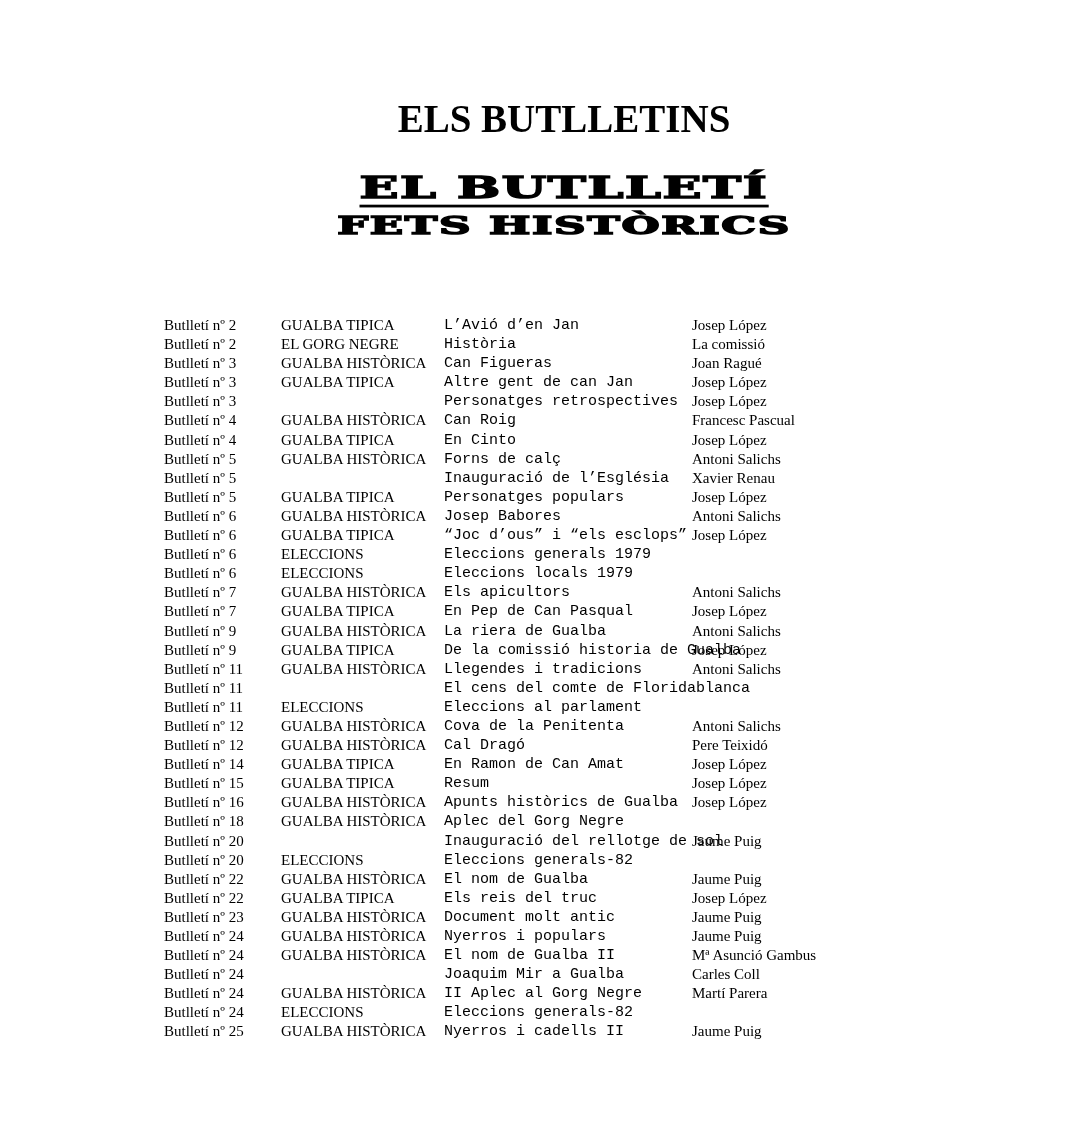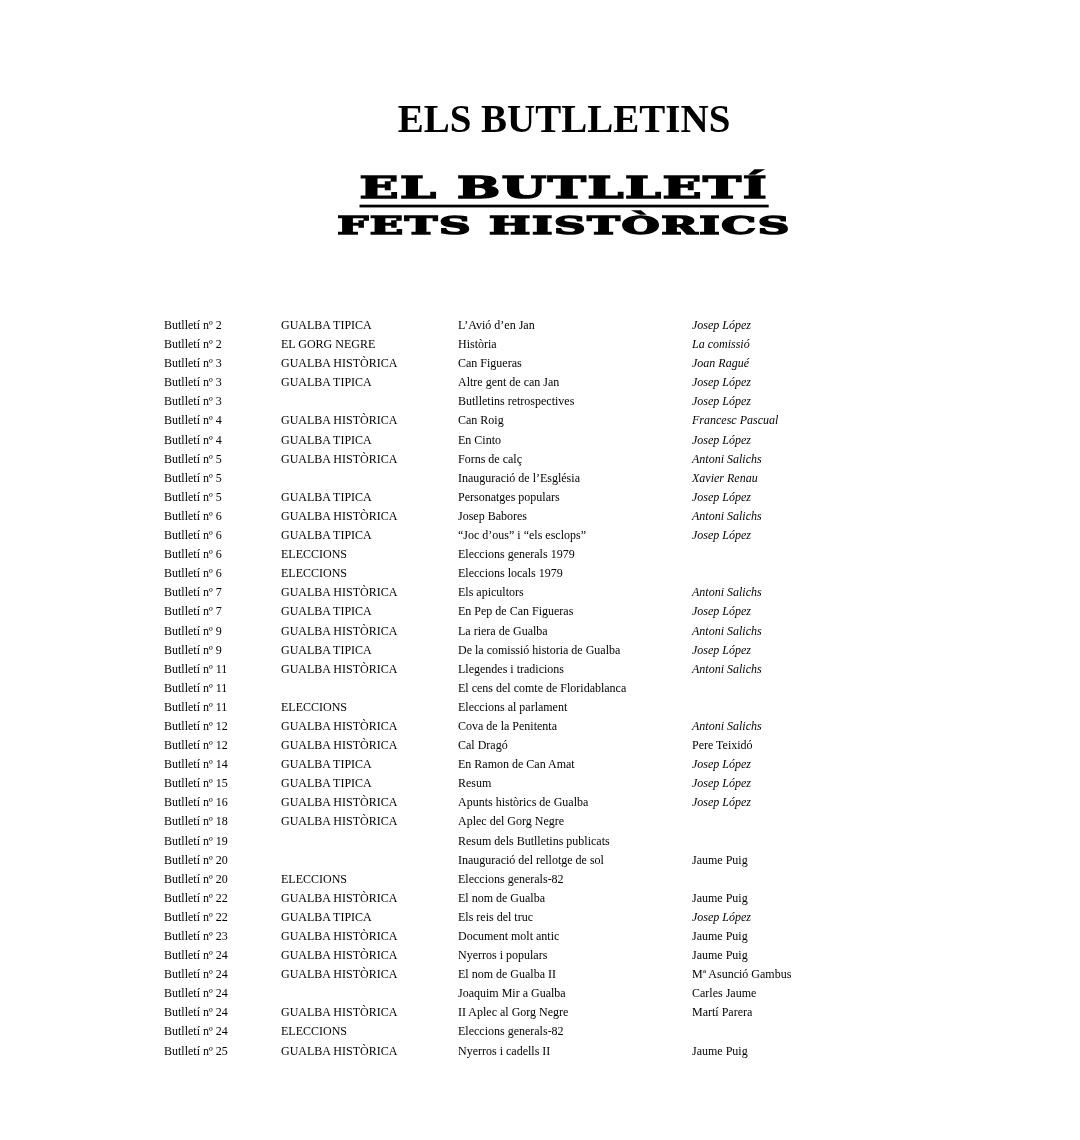--- a/index.html
+++ b/index.html
@@ -69,34 +69,34 @@
     }
     .list {
       position: absolute;
       top: 316px;
       left: 164px;
       width: 760px;
     }
     .row {
       position: relative;
       height: 19.1px;
-      font-size: 12px;
+      font-size: 15px;
       line-height: 19px;
       white-space: nowrap;
       text-align: center;
     }
     .row span {
       position: absolute;
       top: 0;
     }
     .c-num { left: 0; }
     .c-sec { left: 117px; }
-    .c-title { left: 294px; }
+    .c-title { left: 280px; font-family: Liberation Mono, monospace; }
     .c-author { left: 528px; }
-    .c-author.italic { font-style: italic; }
+    .c-author.italic { }
   </style>
 </head>
 <body>
 
 <h1 class="main-title">ELS BUTLLETINS</h1>
 
 <div class="sub-title-1">
   <span>EL BUTLLETÍ</span>
 </div>
 <div class="sub-title-2">
@@ -124,21 +124,21 @@
   </div>
     <div class="row">
     <span class="c-num">Butlletí nº 3</span>
     <span class="c-sec">GUALBA TIPICA</span>
     <span class="c-title">Altre gent de can Jan</span>
     <span class="c-author italic">Josep López</span>
   </div>
     <div class="row">
     <span class="c-num">Butlletí nº 3</span>
     <span class="c-sec"></span>
-    <span class="c-title">Butlletins retrospectives</span>
+    <span class="c-title">Personatges retrospectives</span>
     <span class="c-author italic">Josep López</span>
   </div>
     <div class="row">
     <span class="c-num">Butlletí nº 4</span>
     <span class="c-sec">GUALBA HISTÒRICA</span>
     <span class="c-title">Can Roig</span>
     <span class="c-author italic">Francesc Pascual</span>
   </div>
     <div class="row">
     <span class="c-num">Butlletí nº 4</span>
@@ -190,21 +190,21 @@
   </div>
     <div class="row">
     <span class="c-num">Butlletí nº 7</span>
     <span class="c-sec">GUALBA HISTÒRICA</span>
     <span class="c-title">Els apicultors</span>
     <span class="c-author italic">Antoni Salichs</span>
   </div>
     <div class="row">
     <span class="c-num">Butlletí nº 7</span>
     <span class="c-sec">GUALBA TIPICA</span>
-    <span class="c-title">En Pep de Can Figueras</span>
+    <span class="c-title">En Pep de Can Pasqual</span>
     <span class="c-author italic">Josep López</span>
   </div>
     <div class="row">
     <span class="c-num">Butlletí nº 9</span>
     <span class="c-sec">GUALBA HISTÒRICA</span>
     <span class="c-title">La riera de Gualba</span>
     <span class="c-author italic">Antoni Salichs</span>
   </div>
     <div class="row">
     <span class="c-num">Butlletí nº 9</span>
@@ -260,26 +260,20 @@
     <span class="c-title">Apunts històrics de Gualba</span>
     <span class="c-author italic">Josep López</span>
   </div>
     <div class="row">
     <span class="c-num">Butlletí nº 18</span>
     <span class="c-sec">GUALBA HISTÒRICA</span>
     <span class="c-title">Aplec del Gorg Negre</span>
     <span class="c-author"></span>
   </div>
     <div class="row">
-    <span class="c-num">Butlletí nº 19</span>
-    <span class="c-sec"></span>
-    <span class="c-title">Resum dels Butlletins publicats</span>
-    <span class="c-author"></span>
-  </div>
-    <div class="row">
     <span class="c-num">Butlletí nº 20</span>
     <span class="c-sec"></span>
     <span class="c-title">Inauguració del rellotge de sol</span>
     <span class="c-author">Jaume Puig</span>
   </div>
     <div class="row">
     <span class="c-num">Butlletí nº 20</span>
     <span class="c-sec">ELECCIONS</span>
     <span class="c-title">Eleccions generals-82</span>
     <span class="c-author"></span>
@@ -311,21 +305,21 @@
     <div class="row">
     <span class="c-num">Butlletí nº 24</span>
     <span class="c-sec">GUALBA HISTÒRICA</span>
     <span class="c-title">El nom de Gualba II</span>
     <span class="c-author">Mª Asunció Gambus</span>
   </div>
     <div class="row">
     <span class="c-num">Butlletí nº 24</span>
     <span class="c-sec"></span>
     <span class="c-title">Joaquim Mir a Gualba</span>
-    <span class="c-author">Carles Jaume</span>
+    <span class="c-author">Carles Coll</span>
   </div>
     <div class="row">
     <span class="c-num">Butlletí nº 24</span>
     <span class="c-sec">GUALBA HISTÒRICA</span>
     <span class="c-title">II Aplec al Gorg Negre</span>
     <span class="c-author">Martí Parera</span>
   </div>
     <div class="row">
     <span class="c-num">Butlletí nº 24</span>
     <span class="c-sec">ELECCIONS</span>

